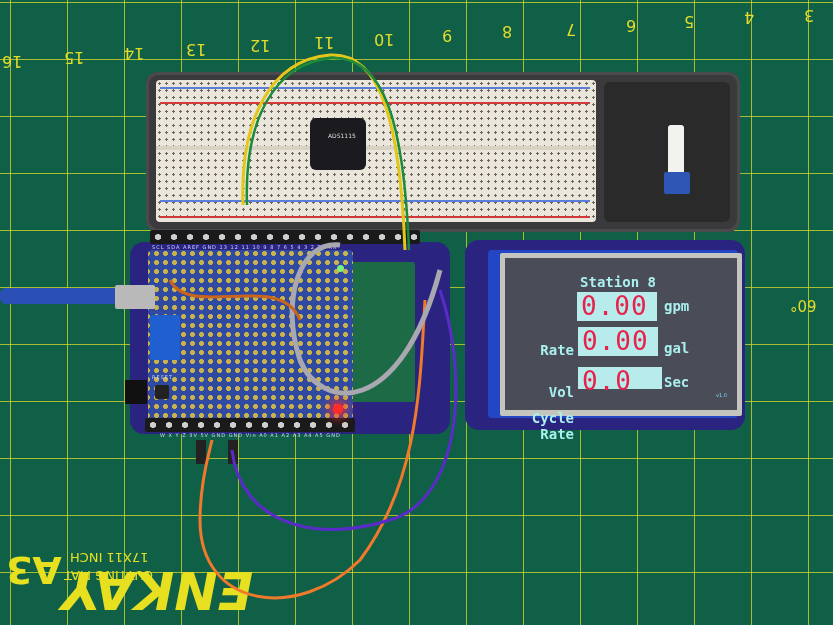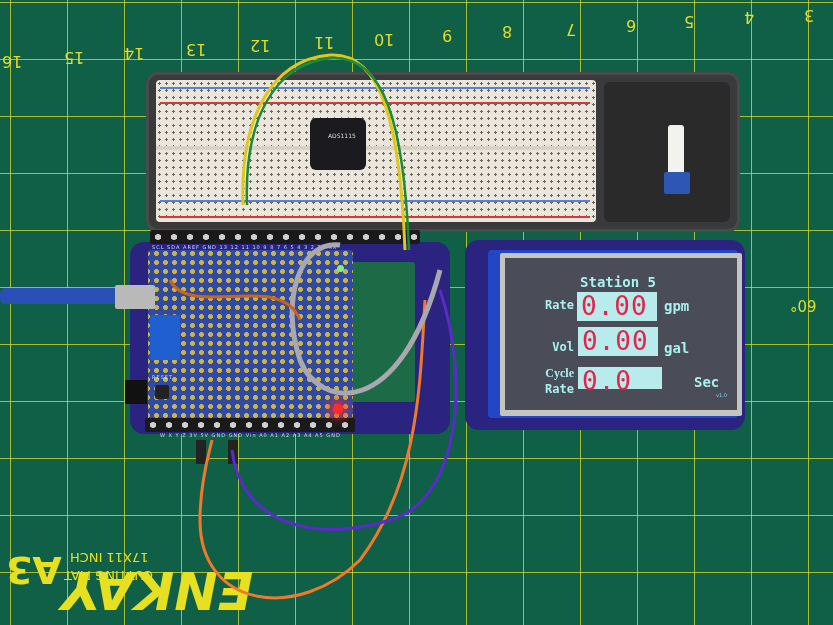--- a/index.html
+++ b/index.html
@@ -34,21 +34,21 @@
   .usb-cable{position:absolute;left:0;top:288px;width:120px;height:16px;background:#2a4fb6;border-radius:6px;}
   .usb-plug{position:absolute;left:115px;top:285px;width:40px;height:24px;background:#b9b9b9;border-radius:2px;}
   .terminal-block{position:absolute;left:150px;top:315px;width:30px;height:45px;background:#1f5fd0;border-radius:2px;}
   .dc-jack{position:absolute;left:125px;top:380px;width:22px;height:24px;background:#111;}
   .reset-btn{position:absolute;left:155px;top:385px;width:14px;height:14px;background:#222;border-radius:2px;}
   .tft-enclosure{position:absolute;left:465px;top:240px;width:280px;height:190px;background:#2b2380;border-radius:14px;}
   .tft-pcb{position:absolute;left:488px;top:250px;width:250px;height:168px;background:#2346c4;border-radius:4px;}
   .tft-frame{position:absolute;left:500px;top:253px;width:242px;height:163px;background:#c5c5c0;border-radius:2px;}
   .tft-screen{position:absolute;left:505px;top:258px;width:232px;height:152px;background:#4a4c58;}
   .scr-title{position:absolute;left:568px;top:274px;width:100px;text-align:center;color:#a9f0ef;font-family:"DejaVu Sans Mono",monospace;font-weight:bold;font-size:14px;}
-  .scr-label{position:absolute;color:#a9f0ef;font-family:"DejaVu Sans Mono",monospace;font-weight:bold;font-size:12px;text-align:right;}
+  .scr-label{position:absolute;color:#a9f0ef;font-family:"DejaVu Sans Mono",monospace;font-weight:bold;font-size:14px;text-align:right;margin-top:44px;}
   .scr-unit{position:absolute;color:#a9f0ef;font-family:"DejaVu Sans Mono",monospace;font-weight:bold;font-size:14px;}
   .scr-box{position:absolute;background:#b8ecec;color:#e6234a;font-family:"DejaVu Sans Mono",monospace;font-size:26px;line-height:29px;padding-left:4px;letter-spacing:1px;}
   .version{position:absolute;left:716px;top:392px;color:#7fd7ff;font-size:5px;}
   .dupont{position:absolute;width:10px;height:24px;background:#222;}
 </style>
 </head>
 <body>
 
 <div class="mat"></div>
 
@@ -101,34 +101,34 @@
 <div class="usb-plug"></div>
 <div class="led" style="left:333px;top:404px;"></div>
 <div class="led-green" style="left:337px;top:265px;"></div>
 <div class="dupont" style="left:196px;top:440px;"></div>
 <div class="dupont" style="left:228px;top:440px;"></div>
 
 <div class="tft-enclosure"></div>
 <div class="tft-pcb"></div>
 <div class="tft-frame"></div>
 <div class="tft-screen"></div>
-<div class="scr-title">Station 5</div>
+<div class="scr-title">Station 8</div>
 
 <div class="scr-label" style="left:520px;top:298px;width:54px;">Rate</div>
 <div class="scr-box" style="left:577px;top:292px;width:76px;height:29px;">0.00</div>
 <div class="scr-unit" style="left:664px;top:298px;">gpm</div>
 
 <div class="scr-label" style="left:520px;top:340px;width:54px;">Vol</div>
 <div class="scr-box" style="left:578px;top:327px;width:76px;height:29px;">0.00</div>
 <div class="scr-unit" style="left:664px;top:340px;">gal</div>
 
-<div class="scr-label" style="left:520px;top:366px;width:54px;font-family:Liberation Serif, serif;">Cycle</div>
+<div class="scr-label" style="left:520px;top:366px;width:54px;">Cycle</div>
 <div class="scr-label" style="left:520px;top:382px;width:54px;">Rate</div>
 <div class="scr-box" style="left:578px;top:367px;width:80px;height:22px;">0.0</div>
-<div class="scr-unit" style="left:694px;top:374px;">Sec</div>
+<div class="scr-unit" style="left:664px;top:374px;">Sec</div>
 <div class="version">v1.0</div>
 
 <svg width="833" height="625" style="position:absolute;left:0;top:0;pointer-events:none;">
   <path d="M243 205 C 240 120, 270 60, 330 55 C 380 52, 400 120, 405 250" stroke="#e2c61a" stroke-width="3" fill="none"></path>
   <path d="M247 205 C 244 120, 274 63, 332 58 C 384 56, 404 122, 409 250" stroke="#1c8c3a" stroke-width="2.5" fill="none"></path>
   <path d="M425 300 C 420 380, 420 480, 360 560 C 300 620, 200 610, 200 520 C 200 480, 210 450, 212 440" stroke="#f0792b" stroke-width="3" fill="none"></path>
   <path d="M440 290 C 470 380, 460 500, 390 520 C 310 545, 240 520, 232 450" stroke="#5a2bc9" stroke-width="3" fill="none"></path>
   <path d="M340 245 C 300 240, 280 300, 300 360 C 320 410, 400 420, 440 270" stroke="#a9a7b0" stroke-width="5" fill="none"></path>
   <path d="M170 280 C 190 320, 280 270, 300 320" stroke="#c9641f" stroke-width="3" fill="none"></path>
 </svg>

